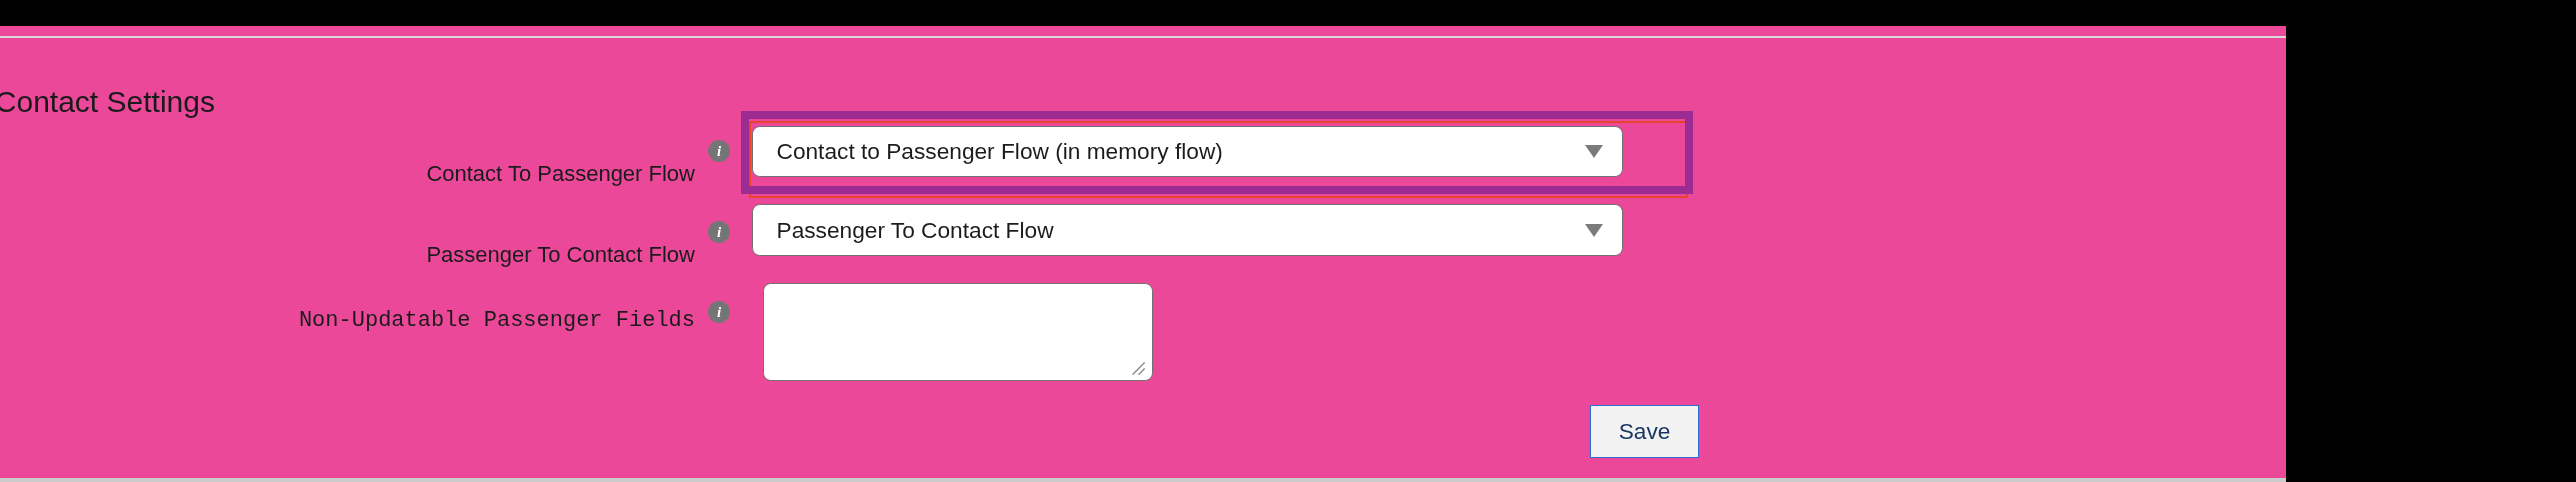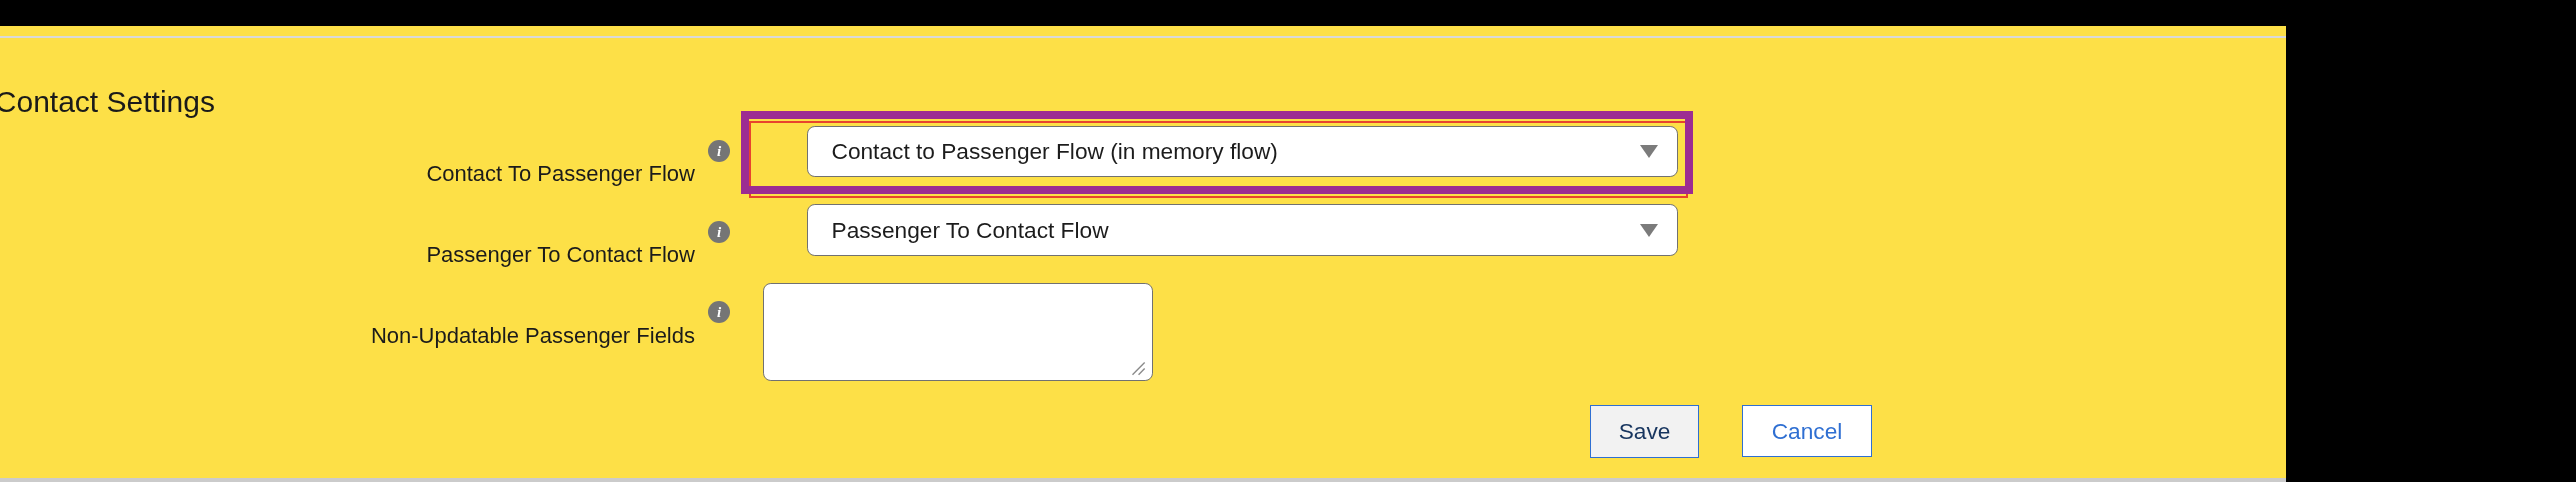--- a/index.html
+++ b/index.html
@@ -2,37 +2,37 @@
 <html style="font-size:14px"><head>
 <meta charset="utf-8">
 <style>
   html,body{margin:0;padding:0;background:#000;}
   .stage{
     position:relative;width:2576px;height:483px;overflow:hidden;
     background:#000;font-family:"Liberation Sans", sans-serif;
     -webkit-font-smoothing:antialiased;
   }
   
-  .panel{position:absolute;left:0;top:26px;width:2286px;height:457px;background:#fde047;}
+  .panel{position:absolute;left:0;top:26px;width:2286px;height:457px;background:#ec4899;}
   .top-hairline{position:absolute;left:0;top:9.6px;width:2286px;height:2.6px;background:#d9d9d9;}
   .bottom-bar{position:absolute;left:0;bottom:0;width:2286px;height:5.2px;background:#cbcbcb;}
 
   .page-title{
     position:absolute;left:-5.2px;top:38px;
     font-size:30px;line-height:35px;font-weight:500;color:#1a1a1a;
     white-space:nowrap;
   }
 
   .field-label{
     position:absolute;left:0;width:695px;text-align:right;
     font-size:22px;line-height:24.4px;color:#1b1b1b;white-space:nowrap;margin-top:24px;
   }
   .label-1{top:112px;}
   .label-2{top:193px;}
-  .label-3{top:274px;}
+  .label-3{top:259px;font-family:Liberation Mono, monospace;}
 
   .info-icon{
     position:absolute;left:708px;width:22px;height:22px;border-radius:50%;
     background:#757575;color:#fff;display:flex;align-items:center;justify-content:center;
     font-family:"Liberation Serif", serif;font-style:italic;font-weight:bold;
     font-size:15px;line-height:1;cursor:pointer;
   }
   .info-1{top:114px;} .info-2{top:195px;} .info-3{top:275px;}
   .info-icon::after{content:"i";}
 
@@ -40,21 +40,21 @@
   .focus-rect{
     position:absolute;left:749px;top:95px;width:939px;height:77px;
     border:2.6px solid #e8432d;box-sizing:border-box;pointer-events:none;
   }
   .annotation-rect{
     position:absolute;left:741px;top:85px;width:952px;height:83px;
     border:8.7px solid #9c2c92;box-sizing:border-box;pointer-events:none;
   }
 
   .combobox{
-    position:absolute;left:807px;width:871px;box-sizing:border-box;
+    position:absolute;left:752px;width:871px;box-sizing:border-box;
     background:#fff;border:1.7px solid #717171;border-radius:7.8px;
     display:flex;align-items:center;padding:0 52px 0 23.5px;
     font-size:22.7px;color:#1c1c1c;cursor:pointer;white-space:nowrap;overflow:hidden;
   }
   .combo-1{top:100px;height:51px;}
   .combo-2{top:178px;height:52px;}
   .chevron-down{
     position:absolute;right:19px;top:50%;margin-top:-6.1px;
     width:0;height:0;border-left:9.6px solid transparent;border-right:9.6px solid transparent;
     border-top:13px solid #7b7b7b;
@@ -109,18 +109,17 @@
 
     <div class="field-label label-3">Non-Updatable Passenger Fields</div>
     <div class="info-icon info-3" title=""></div>
     <textarea class="fields-textarea" style=""></textarea>
     <svg class="resize-grip" viewBox="0 0 20 20">
       <line x1="18" y1="4" x2="4" y2="18" stroke="#8a8a8a" stroke-width="1.6"></line>
       <line x1="18" y1="11" x2="11" y2="18" stroke="#8a8a8a" stroke-width="1.6"></line>
     </svg>
 
     <button class="btn btn-save">Save</button>
-    <button class="btn btn-cancel">Cancel</button>
 
     <div class="bottom-bar"></div>
   </div>
 </div>
 
 
 </body></html>

